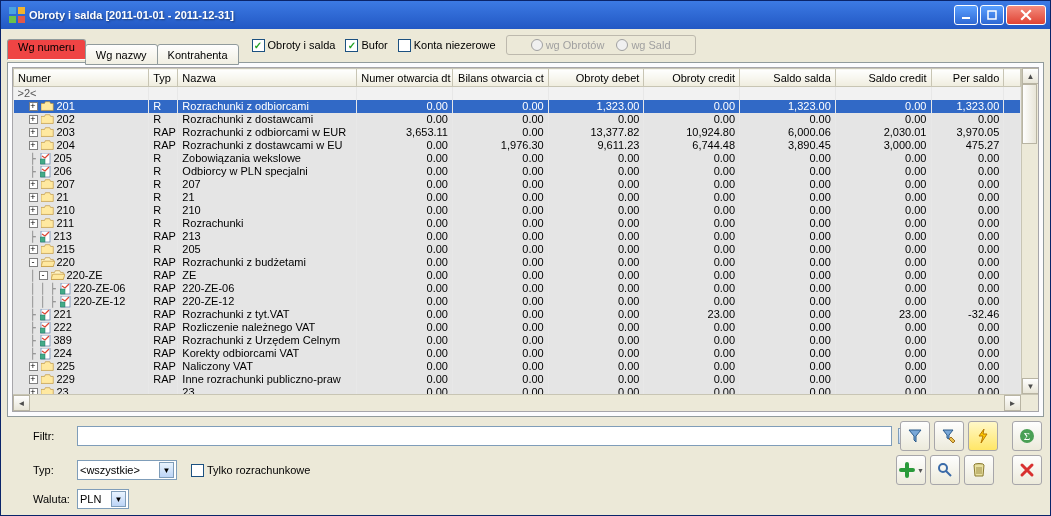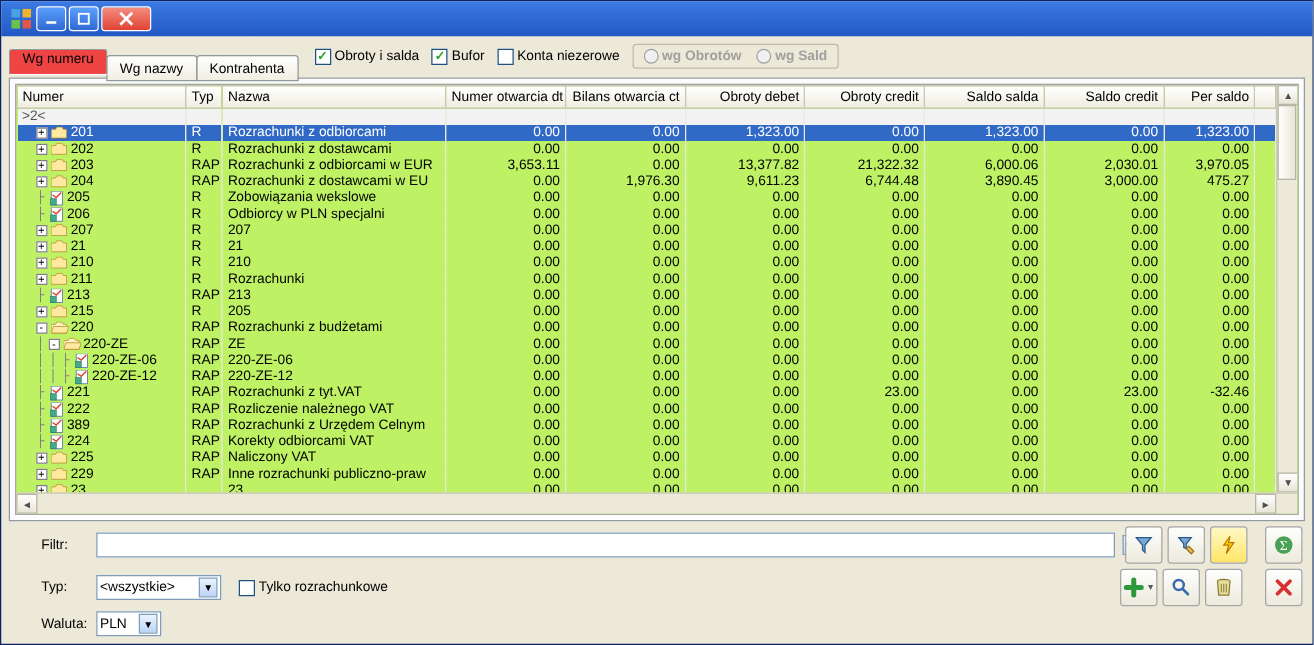--- a/index.html
+++ b/index.html
@@ -17,26 +17,26 @@
   .tb-close svg { width:12px; height:12px; }
 
   .content { flex:1; padding:6px; display:flex; flex-direction:column; min-height:0; }
   .toolbar-row { display:flex; align-items:flex-end; gap:0; margin-bottom:2px; flex-shrink:0; }
   .tabs { display:flex; }
   .tab { padding:4px 10px 3px; border:1px solid #919b9c; background:linear-gradient(to bottom,#fefefe,#f1efe2); border-top-left-radius:3px; border-top-right-radius:3px; margin-right:-1px; position:relative; top:5px; }
   .tab.active { background:#ef4444; border-bottom-color:#fcfcfe; z-index:2; top:0; padding-top:1px; }
   .options { display:flex; align-items:center; gap:10px; margin-left:14px; margin-bottom:5px; }
   .chk { display:flex; align-items:center; gap:3px; }
   .chkbox { width:13px; height:13px; border:1px solid #1c5180; background:#fff; display:inline-flex; align-items:center; justify-content:center; color:#21a121; font-weight:bold; font-size:10px; }
-  .radios { border:1px solid #bdb9ad; padding:3px 8px; border-radius:3px; display:flex; gap:12px; color:#a0a0a0;font-weight:bold; }
+  .radios { border:1px solid #bdb9ad; padding:3px 24px; border-radius:3px; display:flex; gap:12px; color:#a0a0a0; }
   .radio { display:flex; align-items:center; gap:3px; }
   .rad { width:12px; height:12px; border:1px solid #a0a0a0; border-radius:50%; background:#f0f0f0; }
 
   .grid-panel { flex:1; border:1px solid #919b9c; background:#fcfcfe; padding:4px; display:flex; flex-direction:column; min-height:0; border-top-left-radius:0; }
-  .grid-wrap { flex:1; border:1px solid #a7a6aa; background:#bef264; overflow:hidden; display:flex; flex-direction:column; min-height:0; }
+  .grid-wrap { flex:1; border:1px solid #a7a6aa; background:#e5e5e5; overflow:hidden; display:flex; flex-direction:column; min-height:0; }
   .grid-scroll { flex:1; overflow:hidden; }
   table { border-collapse:collapse; width:100%; table-layout:fixed; }
   th { background:linear-gradient(to bottom,#fff,#efedde); border:1px solid #c8c5b4; text-align:left; font-weight:normal; padding:2px 4px; height:18px; white-space:nowrap; overflow:hidden; }
   th.num { text-align:right; }
   td { padding:0 4px; height:13px; border-right:1px solid #e8e8e8; white-space:nowrap; overflow:hidden; font-size:11px; line-height:13px; }
   td.num { text-align:right; font-variant-numeric:tabular-nums; }
   tr.selected td { background:#3169c6; color:#fff; }
   .tree-cell { display:flex; align-items:center; height:13px; }
   .tree-line { width:10px; text-align:center; color:#808080; font-family:monospace; font-size:10px; flex-shrink:0; }
   .plusminus { width:9px; height:9px; border:1px solid #808080; background:#fff; font-size:9px; line-height:7px; text-align:center; margin:0 1px; flex-shrink:0; color:#000; }
@@ -93,20 +93,21 @@
       <rect x="9" y="9" width="7" height="7" fill="#e0584a"></rect>
     </g>
   </defs>
 </svg>
 
 <div class="window">
   <div class="titlebar">
     <svg class="title-icon" viewBox="0 0 16 16">
         <use href="#app-icon"></use>
       </svg>
+    <span class="title-text">Obroty i salda [2011-01-01 - 2011-12-31]</span>
     <div class="titlebar-buttons">
       <div class="tb-btn tb-min">
           <svg width="10" height="10">
             <rect x="1" y="7" width="8" height="2" fill="#fff"></rect>
           </svg>
         </div>
       <div class="tb-btn tb-max">
           <svg width="10" height="10">
             <rect x="1" y="1" width="8" height="8" fill="none" stroke="#fff" stroke-width="1.5"></rect>
           </svg>
@@ -252,21 +253,21 @@
                           <use href="#folder-closed"></use>
                         </svg>
                         <span>203</span>
                       </div>
                     </td>
                     <td>RAP</td>
                     <td>Rozrachunki z odbiorcami w EUR</td>
                     <td class="num">3,653.11</td>
                     <td class="num">0.00</td>
                     <td class="num">13,377.82</td>
-                    <td class="num">21,322.32</td>
+                    <td class="num">10,924.80</td>
                     <td class="num">6,000.06</td>
                     <td class="num">2,030.01</td>
                     <td class="num">3,970.05</td>
                     <td></td>
                   </tr>
                   <tr>
                     <td>
                       <div class="tree-cell">
                         <span class="tree-line"></span>
                         <span class="plusminus">+</span>

